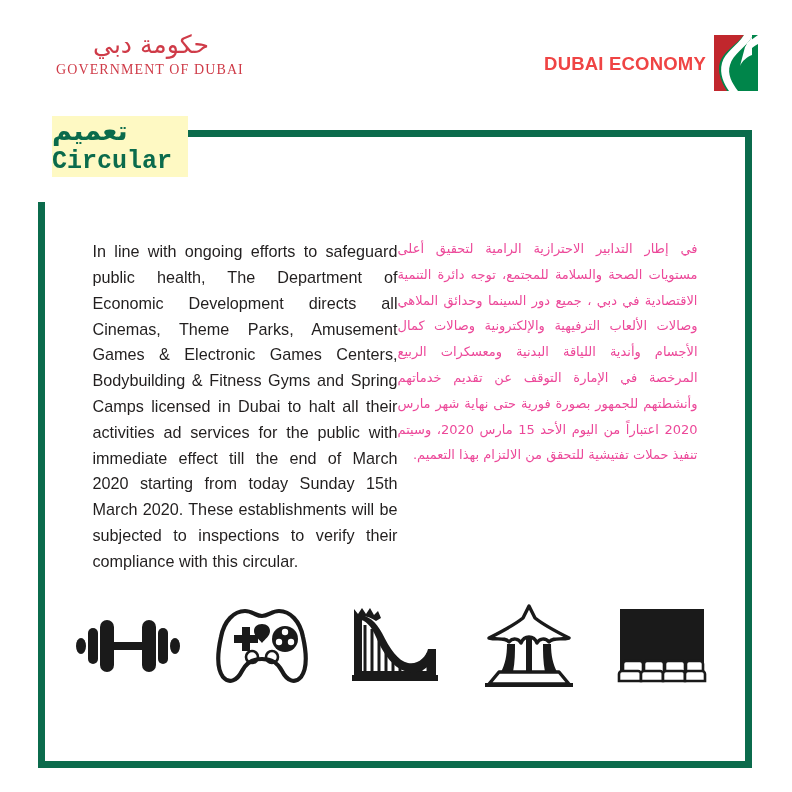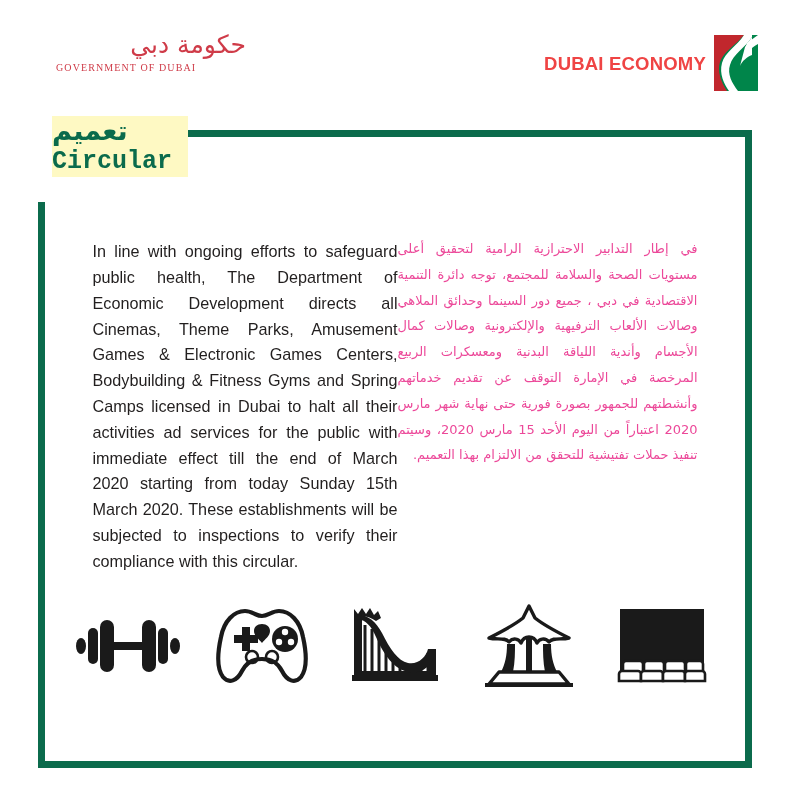--- a/index.html
+++ b/index.html
@@ -34,29 +34,29 @@
     height: 62px;
   }
   .gov-logo-script {
     display: block;
     color: #cf3b48;
     font-family: "DejaVu Sans", sans-serif;
     font-size: 25px;
     line-height: 30px;
     letter-spacing: -1px;
     direction: rtl;
-    text-align: right;
+    text-align: center;
     padding-left: 20px;
     white-space: nowrap;
   }
   .gov-logo-en {
     display: block;
     color: #cf3b48;
     font-family: "Liberation Serif", serif;
-    font-size: 10px;
+    font-size: 14px;
     letter-spacing: 1.1px;
     padding-left: 20px;
     margin-top: 2px;
     white-space: nowrap;
   }
 
   .de-logo {
     position: absolute;
     right: 34px;
     top: 34px;

